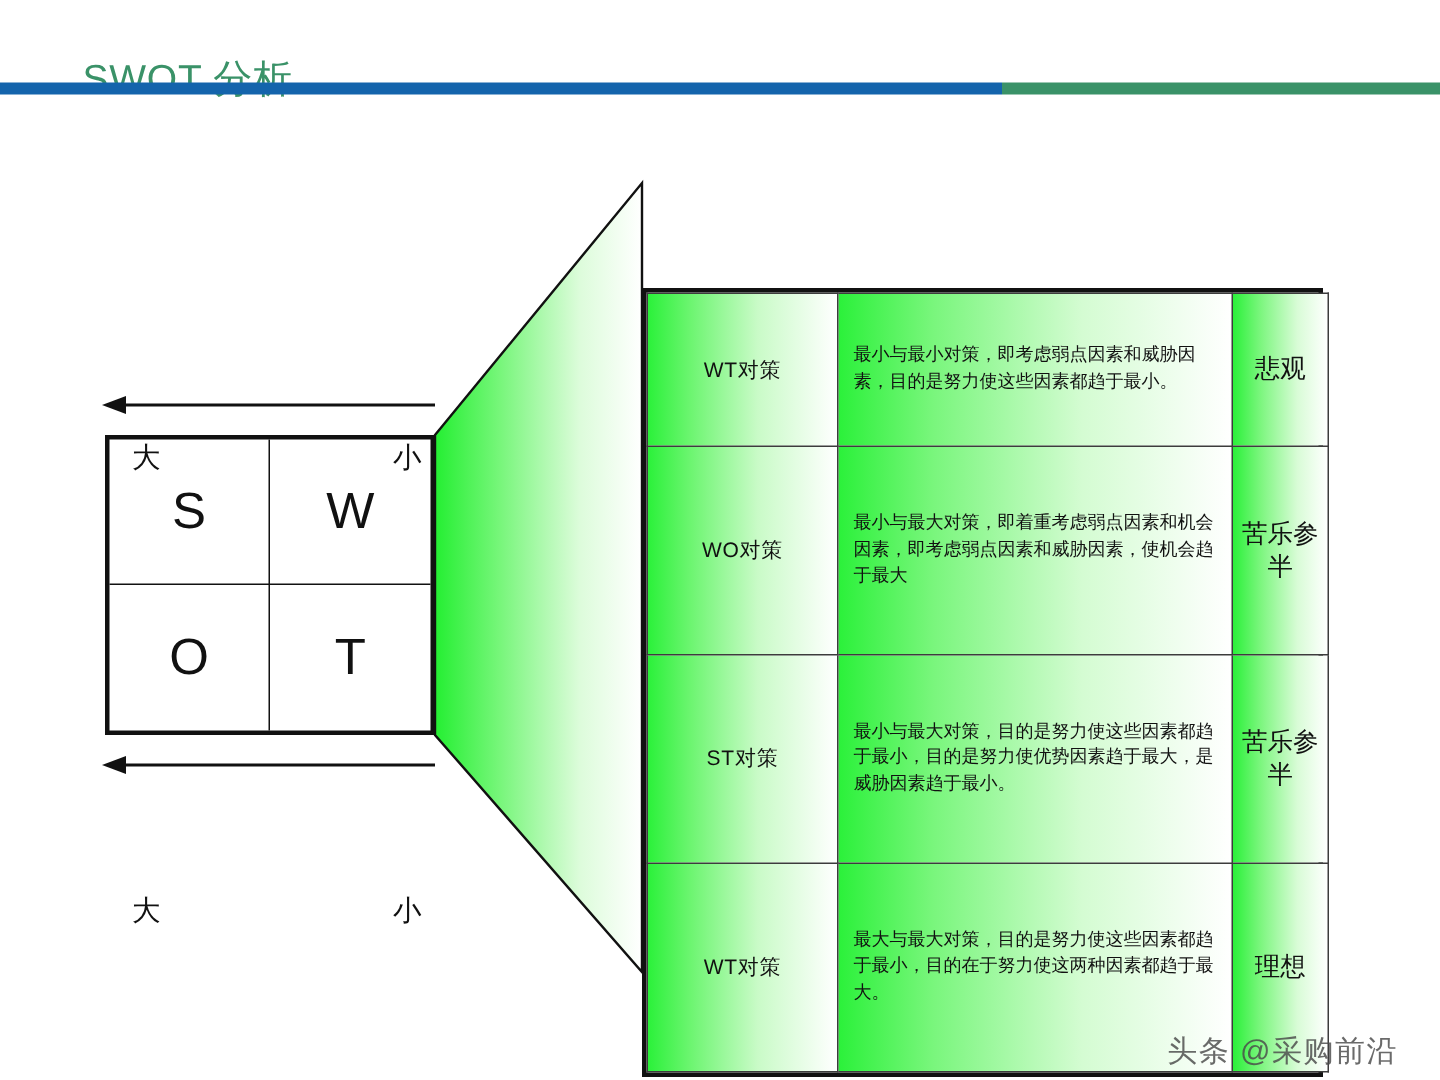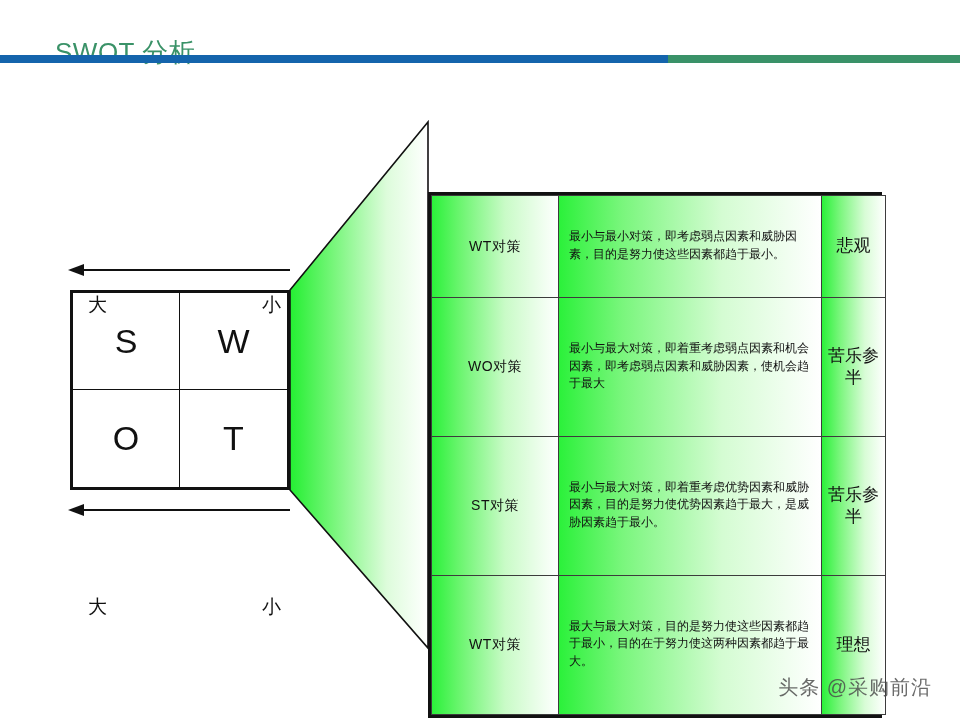--- a/index.html
+++ b/index.html
@@ -161,21 +161,21 @@
     font-size: 17px;
     line-height: 1.3;
     color: #111111;
     padding: 0 2px;
   }
 
   
   #watermark {
     position: absolute;
     right: 28px;
-    bottom: 19px;
+    bottom: 6px;
     font-size: 20px;
     color: #4a4a4a;
     opacity: 0.82;
     letter-spacing: 1px;
     white-space: nowrap;
   }
 </style>
 </head>
 <body>
 
@@ -260,21 +260,21 @@
           </td>
           <td>
             <div class="cell-inner cell-mood">苦乐参半</div>
           </td>
         </tr>
         <tr>
           <td>
             <div class="cell-inner cell-strategy">ST对策</div>
           </td>
           <td>
-            <div class="cell-inner cell-desc">最小与最大对策，即着重考虑优势因素和威胁因素，目的是努力使优势因素趋于最大，是威胁因素趋于最小。</div>
+            <div class="cell-inner cell-desc">最小与最大对策，目的是努力使这些因素都趋于最小，目的是努力使优势因素趋于最大，是威胁因素趋于最小。</div>
           </td>
           <td>
             <div class="cell-inner cell-mood">苦乐参半</div>
           </td>
         </tr>
         <tr>
           <td>
             <div class="cell-inner cell-strategy">WT对策</div>
           </td>
           <td>

